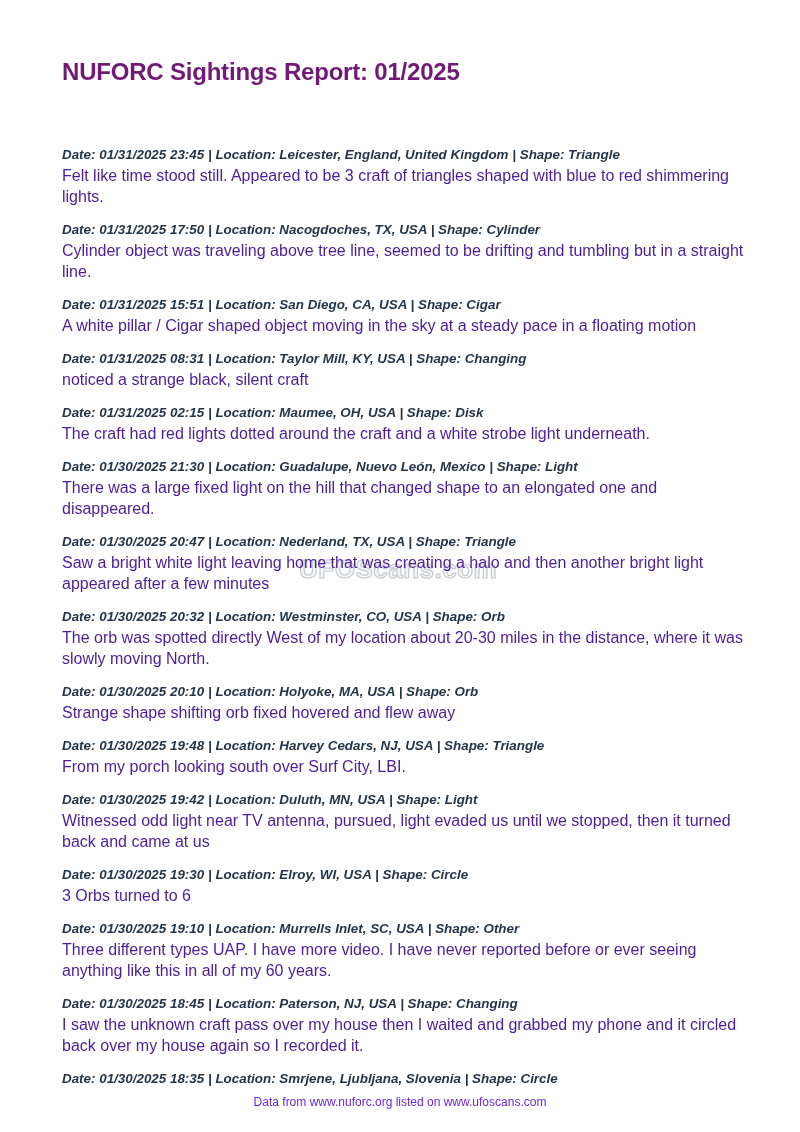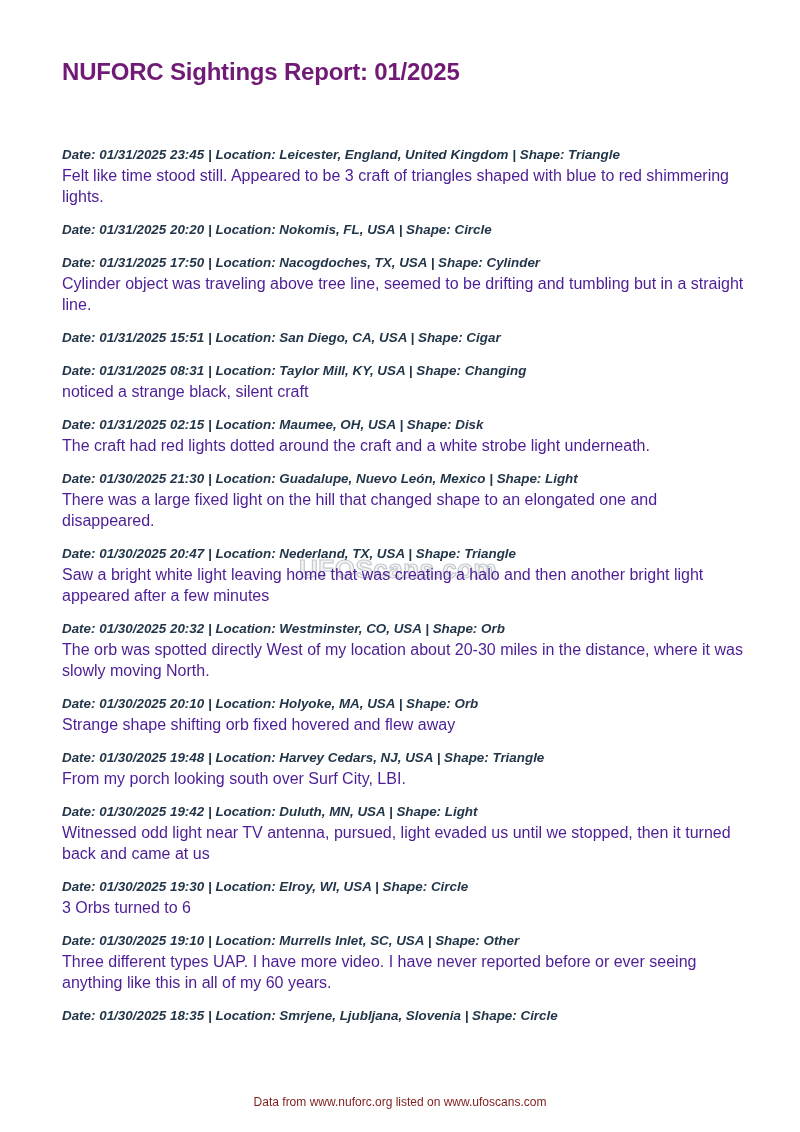--- a/index.html
+++ b/index.html
@@ -85,21 +85,21 @@
     user-select: none;
   }
   .footer {
     position: absolute;
     left: 0;
     top: 1092px;
     width: 800px;
     text-align: center;
     font-size: 12px;
     line-height: 21px;
-    color: #7f1d1d;
+    color: #6d28d9;
     z-index: 2;
   }
 </style>
 </head>
 <body>
 
 <div class="page">
 
   <div class="watermark">UFOScans.com</div>
 
@@ -110,30 +110,30 @@
   <div class="content">
     <h1 class="title">NUFORC Sightings Report: 01/2025</h1>
 
     <div id="entries">
   <div class="entry">
     <div class="entry-header">Date: 01/31/2025 23:45 | Location: Leicester, England, United Kingdom | Shape: Triangle</div>
     <div class="entry-desc">Felt like time stood still. Appeared to be 3 craft of triangles shaped with blue to red shimmering lights.</div>
   </div>
 
   <div class="entry">
-    <div class="entry-header">Date: 01/31/2025 20:20 | Location: Nokomis, FL, USA | Shape: Circle</div>
   </div>
 
   <div class="entry">
     <div class="entry-header">Date: 01/31/2025 17:50 | Location: Nacogdoches, TX, USA | Shape: Cylinder</div>
     <div class="entry-desc">Cylinder object was traveling above tree line, seemed to be drifting and tumbling but in a straight line.</div>
   </div>
 
   <div class="entry">
     <div class="entry-header">Date: 01/31/2025 15:51 | Location: San Diego, CA, USA | Shape: Cigar</div>
+    <div class="entry-desc">A white pillar / Cigar shaped object moving in the sky at a steady pace in a floating motion</div>
   </div>
 
 
   <div class="entry">
     <div class="entry-header">Date: 01/31/2025 08:31 | Location: Taylor Mill, KY, USA | Shape: Changing</div>
     <div class="entry-desc">noticed a strange black, silent craft</div>
   </div>
 
   <div class="entry">
     <div class="entry-header">Date: 01/31/2025 02:15 | Location: Maumee, OH, USA | Shape: Disk</div>
@@ -173,20 +173,24 @@
   <div class="entry">
     <div class="entry-header">Date: 01/30/2025 19:30 | Location: Elroy, WI, USA | Shape: Circle</div>
     <div class="entry-desc">3 Orbs turned to 6</div>
   </div>
 
   <div class="entry">
     <div class="entry-header">Date: 01/30/2025 19:10 | Location: Murrells Inlet, SC, USA | Shape: Other</div>
     <div class="entry-desc">Three different types UAP. I have more video. I have never reported before or ever seeing anything like this in all of my 60 years.</div>
   </div>
 
+  <div class="entry">
+    <div class="entry-header">Date: 01/30/2025 18:45 | Location: Paterson, NJ, USA | Shape: Changing</div>
+    <div class="entry-desc">I saw the unknown craft pass over my house then I waited and grabbed my phone and it circled back over my house again so I recorded it.</div>
+  </div>
 
   <div class="entry">
     <div class="entry-header">Date: 01/30/2025 18:35 | Location: Smrjene, Ljubljana, Slovenia | Shape: Circle</div>
 
   </div>
 </div>
   </div>
 
   <div class="footer">Data from www.nuforc.org listed on www.ufoscans.com</div>
 

